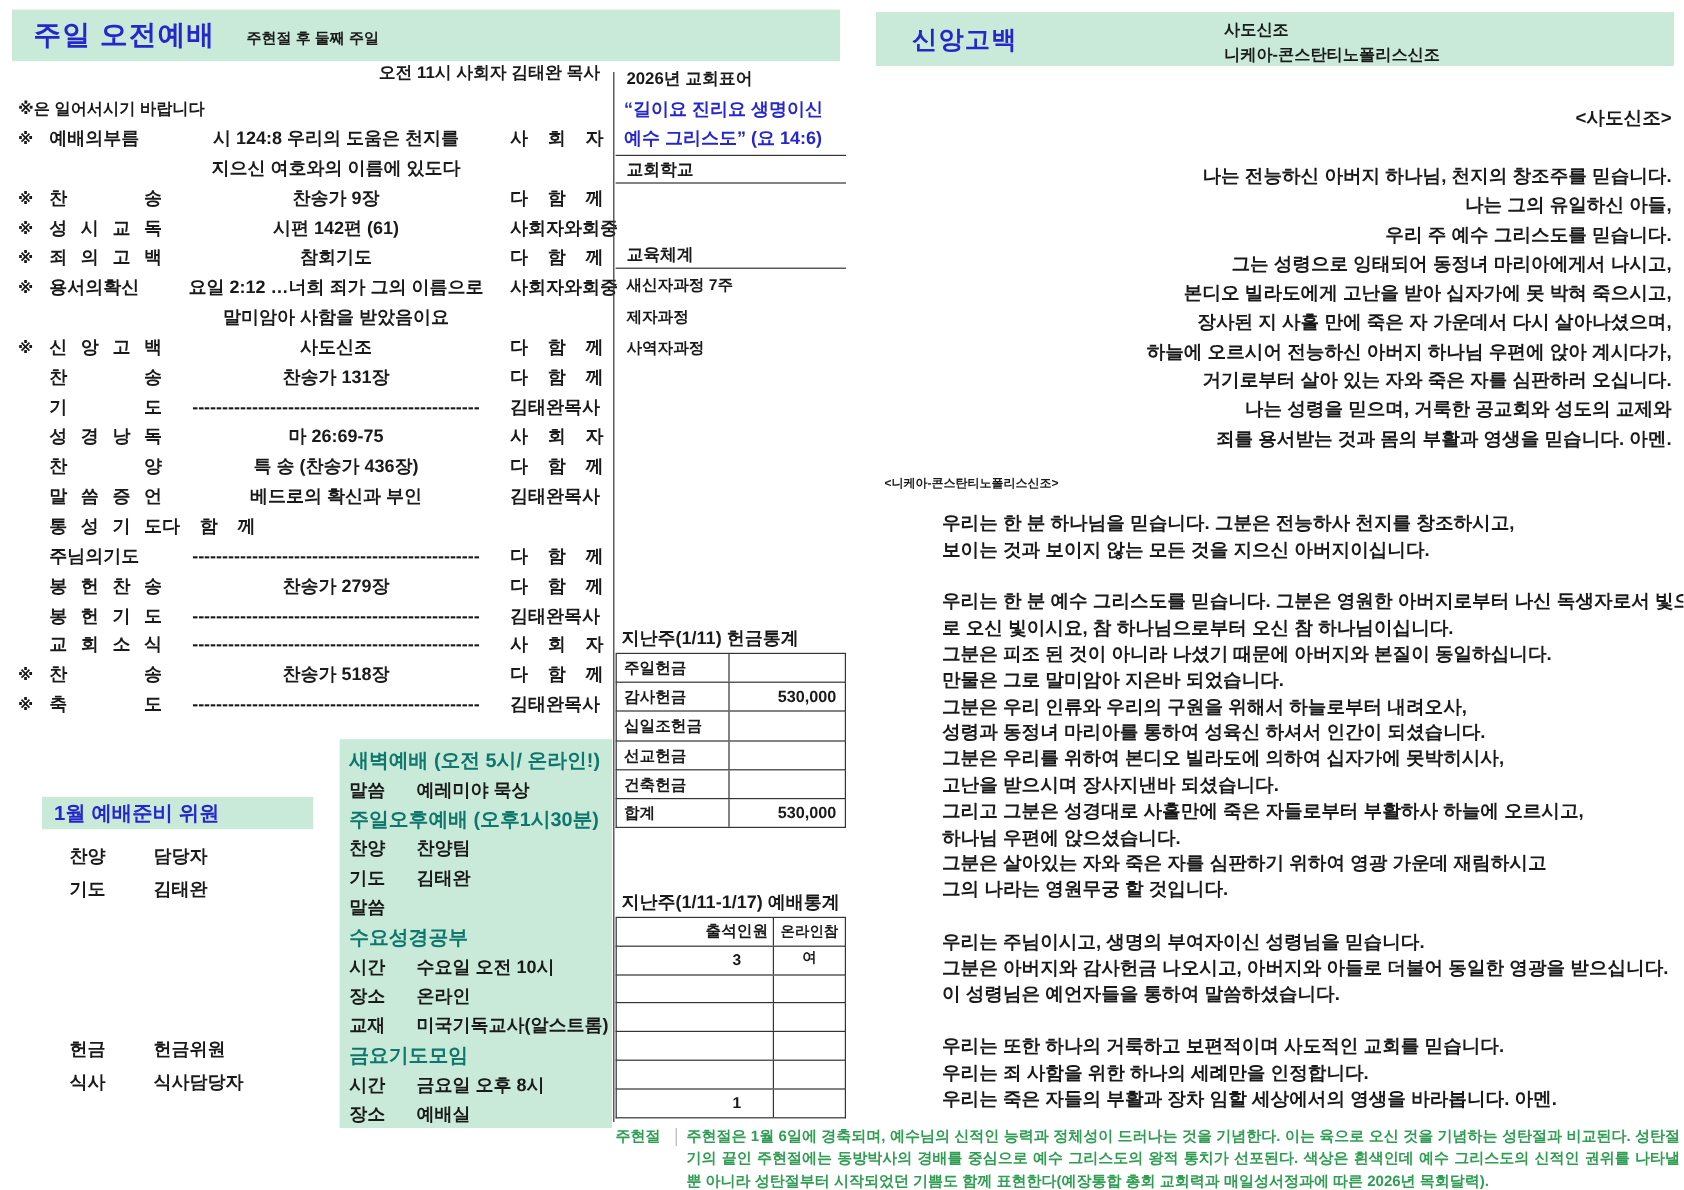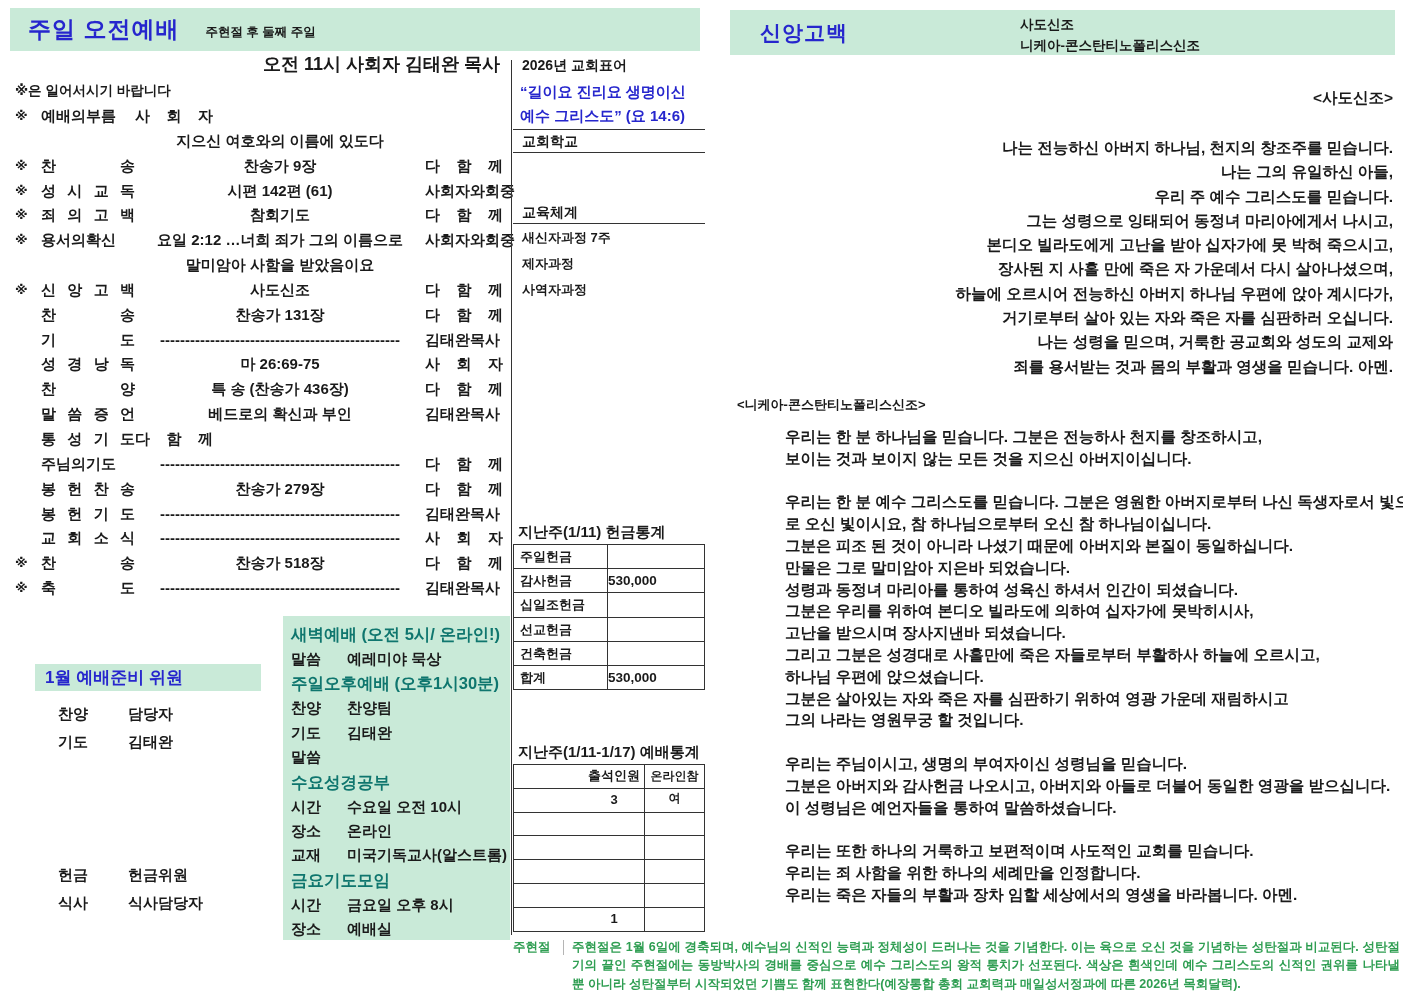--- a/index.html
+++ b/index.html
@@ -10,21 +10,21 @@
   }
   
   .greenbar{position:absolute;background:#c9ead8;display:flex;align-items:center;}
   .lp-bar{left:10px;top:8px;width:690px;height:43px;}
   .rp-bar{left:730px;top:10px;width:665px;height:45px;}
   .big-title{color:#2626cd;font-weight:bold;font-size:23px;letter-spacing:1px;padding-left:18px;}
   .rp-bar .big-title{padding-left:30px;font-size:21px;}
   .lp-sub{font-size:12.5px;margin-left:26px;margin-top:6px;font-weight:700;}
   .rp-head-right{position:absolute;left:290px;top:4px;font-size:13.5px;line-height:21px;font-weight:600;}
   
-  .svc-info{position:absolute;left:250px;top:52px;width:250px;text-align:right;font-size:18px;font-weight:700;}
+  .svc-info{position:absolute;left:250px;top:52px;width:250px;text-align:right;font-size:14px;font-weight:700;}
   .stand-note{position:absolute;left:15px;top:82px;font-size:13.5px;}
   .order{position:absolute;left:15px;top:104px;width:488px;}
   .o-row{display:flex;line-height:24.85px;height:24.85px;white-space:nowrap;}
   .o-mark{width:26px;font-size:13px;}
   .o-item{width:94px;text-align:justify;text-align-last:justify;}
   .o-content{flex:1;text-align:center;overflow:hidden;}
   .o-leader{width:78px;text-align:justify;text-align-last:justify;}
   
   .prep-title{position:absolute;left:35px;top:664px;width:226px;height:27px;background:#c9ead8;
     color:#2626cd;font-weight:bold;font-size:17px;display:flex;align-items:center;padding-left:10px;box-sizing:border-box;}
@@ -44,32 +44,32 @@
   
   .vline{position:absolute;left:511px;top:60px;width:1px;height:875px;background:#333;}
   .hline{position:absolute;left:513px;width:192px;height:1px;background:#333;}
   .m-label{position:absolute;left:522px;font-size:14px;font-weight:700;}
   .m-motto{position:absolute;left:520px;top:80px;width:182px;color:#2626cd;font-weight:bold;font-size:15px;line-height:24px;}
   .m-item{position:absolute;left:522px;font-size:13px;font-weight:600;}
   .tbl-title{position:absolute;left:518px;font-size:15px;font-weight:700;}
   .off-table{position:absolute;left:513px;top:544px;width:192px;border-top:1px solid #333;}
   .off-row{display:flex;border:1px solid #333;border-top:none;height:24.2px;box-sizing:border-box;}
   .off-label{width:94px;border-right:1px solid #333;padding-left:6px;font-size:13px;line-height:23px;box-sizing:border-box;}
-  .off-value{flex:1;padding-right:7px;font-size:13.5px;line-height:23px;}
+  .off-value{flex:1;text-align:right;padding-right:7px;font-size:13.5px;line-height:23px;}
   .att-table{position:absolute;left:513px;top:764px;width:192px;border-top:1px solid #333;}
   .att-row{display:flex;border:1px solid #333;border-top:none;height:23.8px;box-sizing:border-box;}
   .att-c1{width:70px;border-right:1px solid #333;padding-left:4px;font-size:12px;line-height:22px;box-sizing:border-box;overflow:hidden;white-space:nowrap;margin-top:48px;}
   .att-c2{width:61px;border-right:1px solid #333;text-align:center;font-size:13px;line-height:22px;box-sizing:border-box;}
   .att-c3{flex:1;text-align:center;font-size:12px;line-height:22px;}
   .att-head{font-size:12.5px;}
   
   .ac-heading{position:absolute;left:737px;top:88px;width:656px;text-align:right;font-size:15.5px;font-weight:700;}
   .ac-block{position:absolute;left:737px;top:136px;width:656px;text-align:right;}
   .ac-block .creed-line{min-height:24.3px;line-height:24.3px;font-size:15.5px;}
-  .nc-heading{position:absolute;left:737px;top:396px;font-size:13px;font-weight:700;}
+  .nc-heading{position:absolute;left:737px;top:396px;font-size:10px;font-weight:700;}
   .nc-block{position:absolute;left:737px;top:426px;width:660px;}
   .nc-block .creed-line{min-height:21.8px;line-height:21.8px;font-size:15.5px;white-space:nowrap;margin-left:48px;}
   
   .footnote{position:absolute;left:513px;top:938px;width:887px;display:flex;color:#2f9e52;}
   .fn-label{width:46px;font-size:12.5px;font-weight:700;line-height:18px;flex:none;}
   .fn-div{width:1px;background:#b5b5b5;height:15px;margin:2px 8px 0 4px;flex:none;}
   .fn-text{flex:1;font-size:12.5px;font-weight:600;line-height:18.4px;text-align:justify;}
 </style>
 </head>
 <body>
@@ -82,20 +82,21 @@
   </div>
 
   <div class="svc-info">오전 11시 사회자 김태완 목사</div>
   <div class="stand-note">※은 일어서시기 바랍니다</div>
 
   <div class="order">
 
       <div class="o-row">
         <span class="o-mark">※</span>
         <span class="o-item">예배의부름</span>
+        <span class="o-content">시 124:8 우리의 도움은 천지를</span>
         <span class="o-leader">사 회 자</span>
       </div>
 
       <div class="o-row">
         <span class="o-mark"></span>
         <span class="o-item"></span>
         <span class="o-content">지으신 여호와의 이름에 있도다</span>
         <span class="o-leader"></span>
       </div>
 
@@ -467,20 +468,21 @@
       <div class="creed-line"></div>
 
       <div class="creed-line">우리는 한 분 예수 그리스도를 믿습니다. 그분은 영원한 아버지로부터 나신 독생자로서 빛으</div>
 
       <div class="creed-line">로 오신 빛이시요, 참 하나님으로부터 오신 참 하나님이십니다.</div>
 
       <div class="creed-line">그분은 피조 된 것이 아니라 나셨기 때문에 아버지와 본질이 동일하십니다.</div>
 
       <div class="creed-line">만물은 그로 말미암아 지은바 되었습니다.</div>
 
+      <div class="creed-line">그분은 우리 인류와 우리의 구원을 위해서 하늘로부터 내려오사,</div>
 
       <div class="creed-line">성령과 동정녀 마리아를 통하여 성육신 하셔서 인간이 되셨습니다.</div>
 
       <div class="creed-line">그분은 우리를 위하여 본디오 빌라도에 의하여 십자가에 못박히시사,</div>
 
       <div class="creed-line">고난을 받으시며 장사지낸바 되셨습니다.</div>
 
       <div class="creed-line">그리고 그분은 성경대로 사흘만에 죽은 자들로부터 부활하사 하늘에 오르시고,</div>
 
       <div class="creed-line">하나님 우편에 앉으셨습니다.</div>

